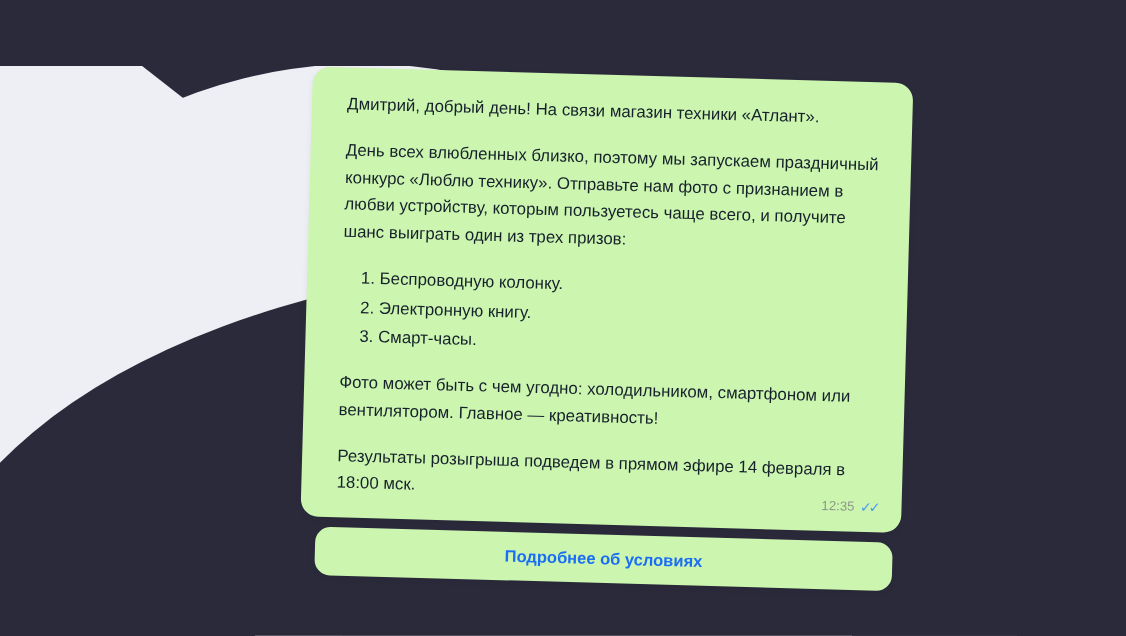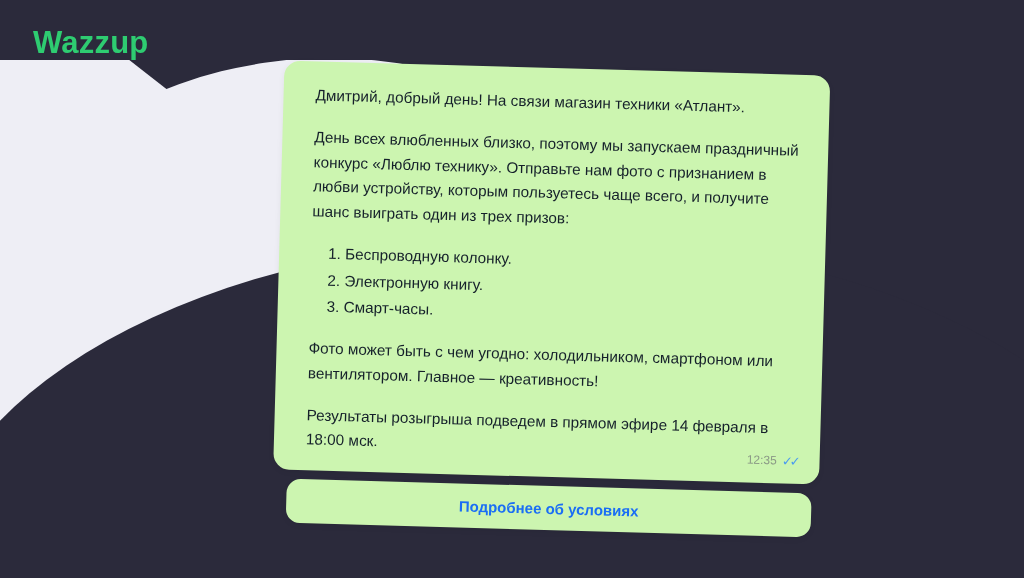--- a/index.html
+++ b/index.html
@@ -136,21 +136,20 @@
 </head>
 <body>
 
 <div class="stage">
 
   <div class="bg-light"></div>
   <div class="bg-light2"></div>
   <div class="bg-dark-cover"></div>
   <div class="bg-dark-right"></div>
 
-  <div class="logo">Wazzup</div>
 
   <div class="chat-group">
 
     <div class="bubble">
       <p>Дмитрий, добрый день! На связи магазин техники «Атлант».</p>
       <p>День всех влюбленных близко, поэтому мы запускаем праздничный конкурс «Люблю технику». Отправьте нам фото с признанием в любви устройству, которым пользуетесь чаще всего, и получите шанс выиграть один из трех призов:</p>
       <ol>
         <li>Беспроводную колонку.</li>
         <li>Электронную книгу.</li>
         <li>Смарт-часы.</li>

